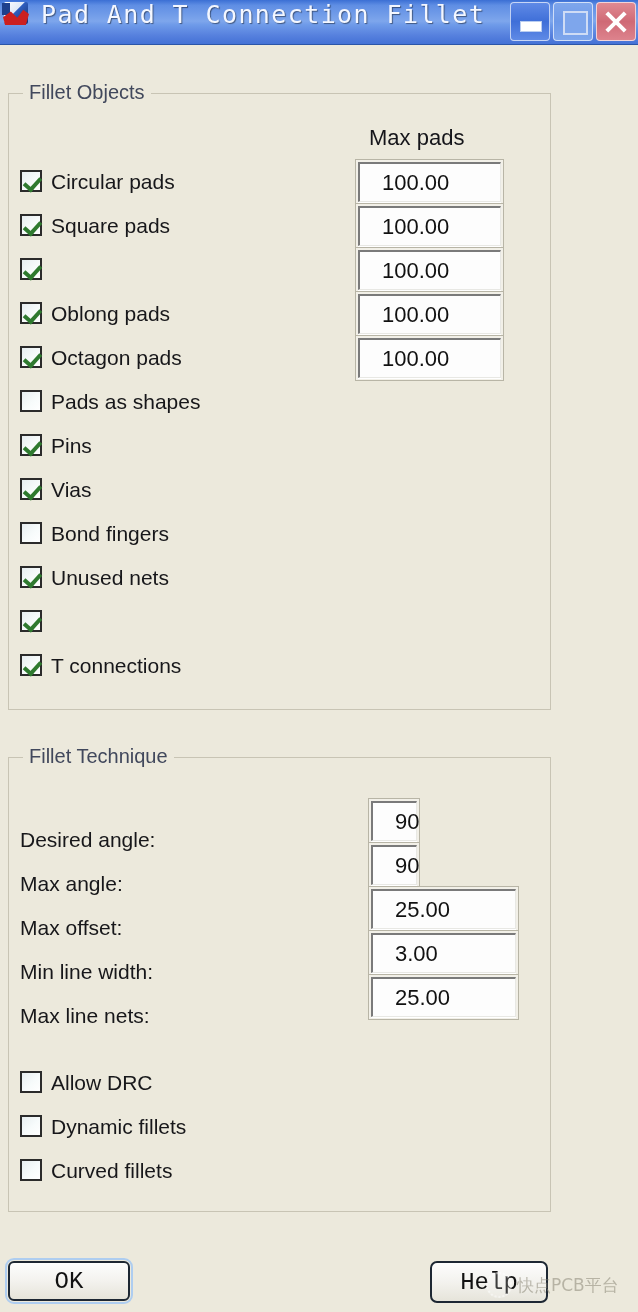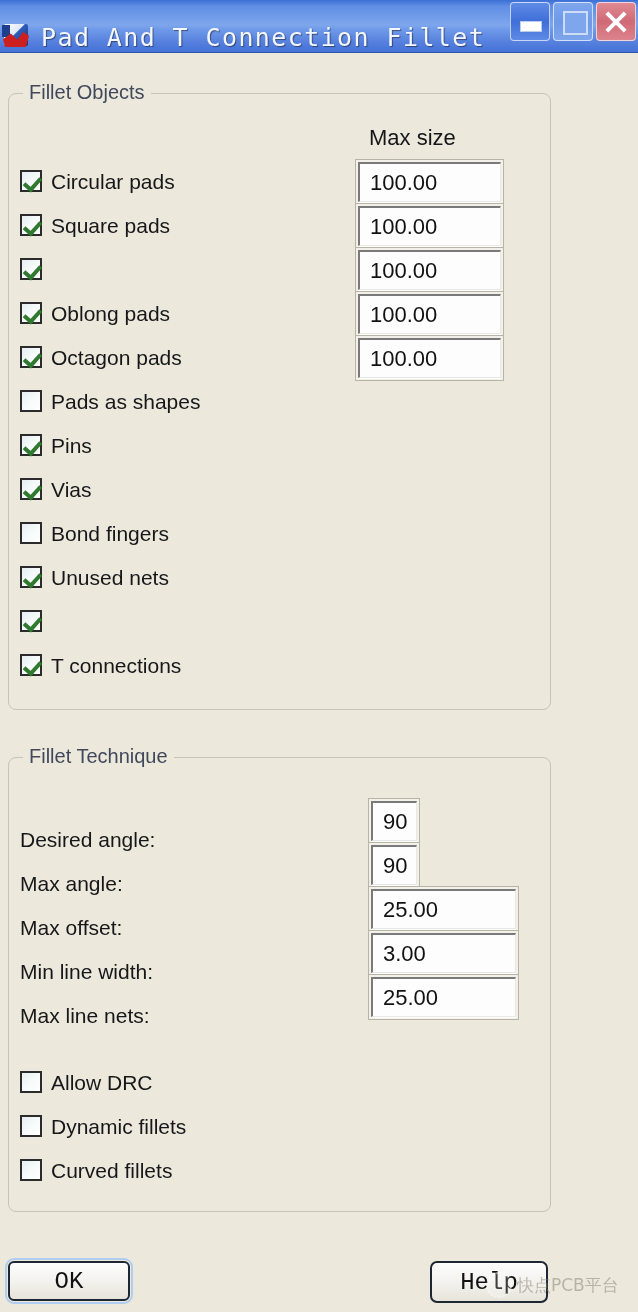--- a/index.html
+++ b/index.html
@@ -12,27 +12,27 @@
     background: #ece9dc;
     font-family: "Liberation Sans", sans-serif;
     overflow: hidden;
     position: relative;
   }
 
   
   #titlebar {
     position: absolute;
     left: 0; top: 0;
-    width: 638px; height: 53px;
+    width: 638px; height: 45px;
     background: linear-gradient(to bottom,
         #3b6fd4 0%, #5f8ee4 12%, #7ea6ec 48%, #6f9be9 56%,
         #557fdd 82%, #4472d6 100%);
     border-bottom: 1px solid #2b55a8;
     display: flex;
-    align-items: flex-end;
+    align-items: flex-start;
     box-sizing: border-box;
   }
   #app-icon {
     width: 30px; height: 30px;
     margin-left: 2px;
     position: relative;
     flex: none;
     overflow: hidden;
   }
   #app-icon .icn-bg {
@@ -106,21 +106,21 @@
     width: 26px; height: 4px;
     background: #ffffff;
   }
   .win-btn.close .x1 { transform: rotate(45deg); }
   .win-btn.close .x2 { transform: rotate(-45deg); }
 
   
   .groupbox {
     position: absolute;
     border: 1px solid #c8c4b4;
-    border-radius: 8px;
+    border-radius: 0;
     box-sizing: border-box;
     background: transparent;
   }
   .group-title {
     position: absolute;
     top: -13px;
     left: 14px;
     padding: 0 6px;
     background: #ece9dc;
     color: #41485c;
@@ -170,21 +170,21 @@
     position: absolute;
     box-sizing: border-box;
     background: #fdfdfd;
     border-top: 2px solid #7a7a7a;
     border-left: 2px solid #7a7a7a;
     border-right: 1px solid #e8e8e4;
     border-bottom: 1px solid #e8e8e4;
     box-shadow: 0 1px 0 #ffffff;
     display: flex;
     align-items: center;
-    padding-left: 10px;
+    padding-left: 22px;
     font-size: 22px;
     color: #111111;
     font-family: "Liberation Sans", sans-serif;
   }
   .field-outer {
     position: absolute;
     box-sizing: border-box;
     border: 1px solid #b8b5a6;
     background: #f2f0e8;
   }
@@ -270,21 +270,21 @@
       <span class="x1"></span>
         <span class="x2"></span>
     </div>
   </div>
 </div>
 
 <div class="groupbox" id="group-fillet-objects">
   <div class="group-title">Fillet Objects</div>
 </div>
 
-<div id="maxsize-label">Max size</div>
+<div id="maxsize-label">Max pads</div>
 
 <div class="cbrow" style="top:168px">
   <span class="cbox checked"></span>
   <span class="cblabel">Circular pads</span>
 </div>
 <div class="cbrow" style="top:212px">
   <span class="cbox checked"></span>
   <span class="cblabel">Square pads</span>
 </div>
 <div class="cbrow" style="top:256px">

